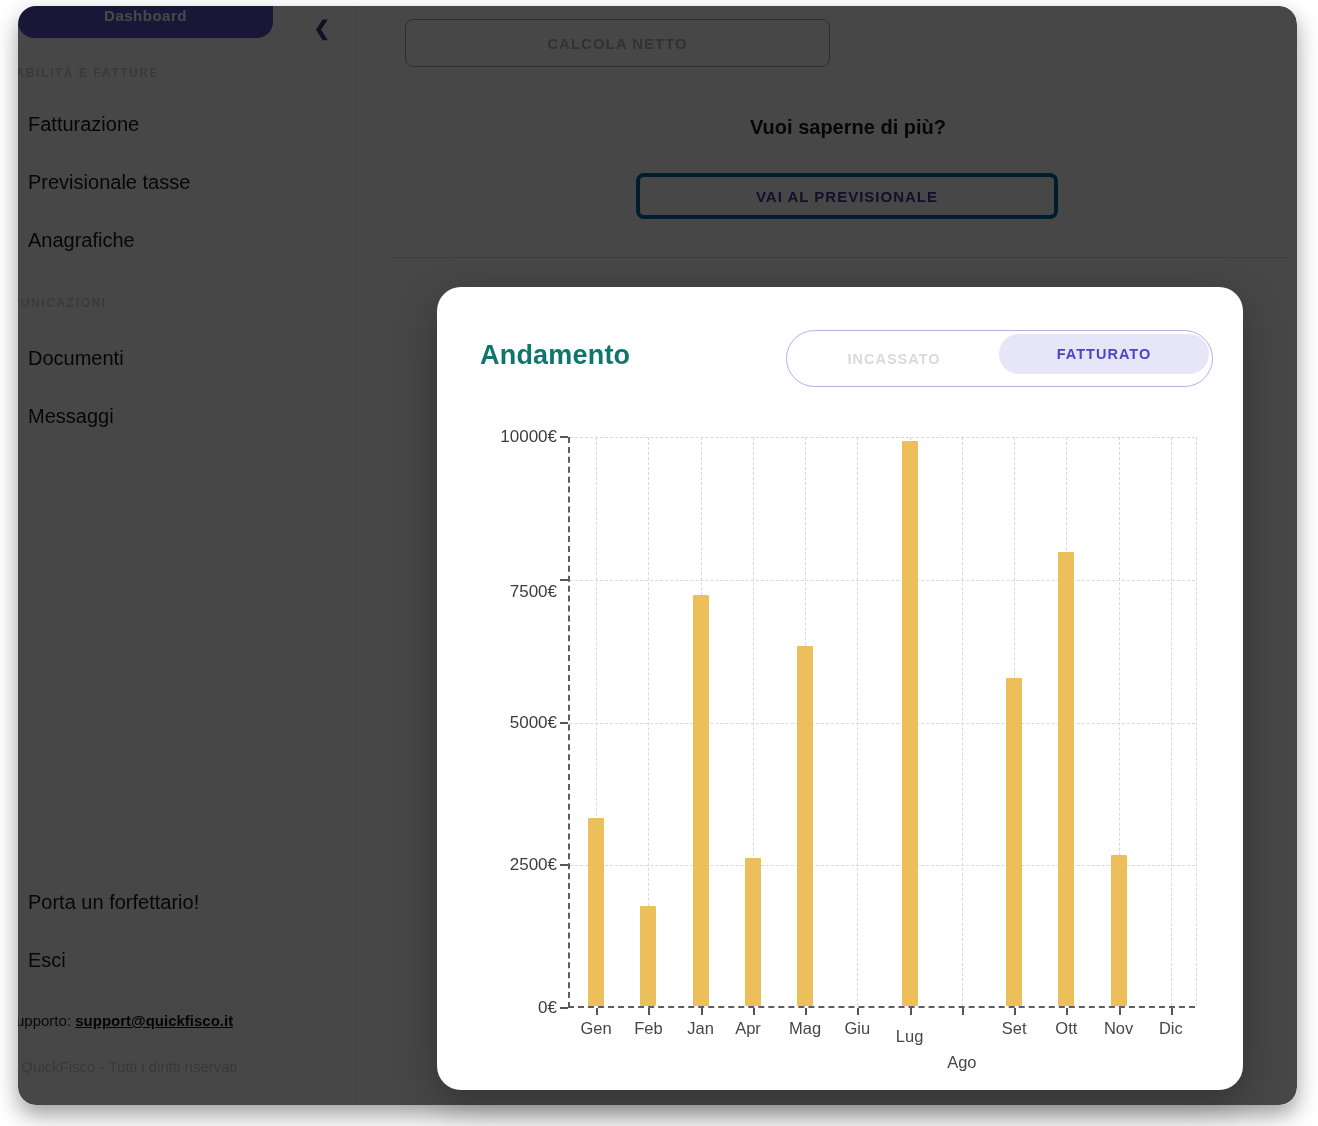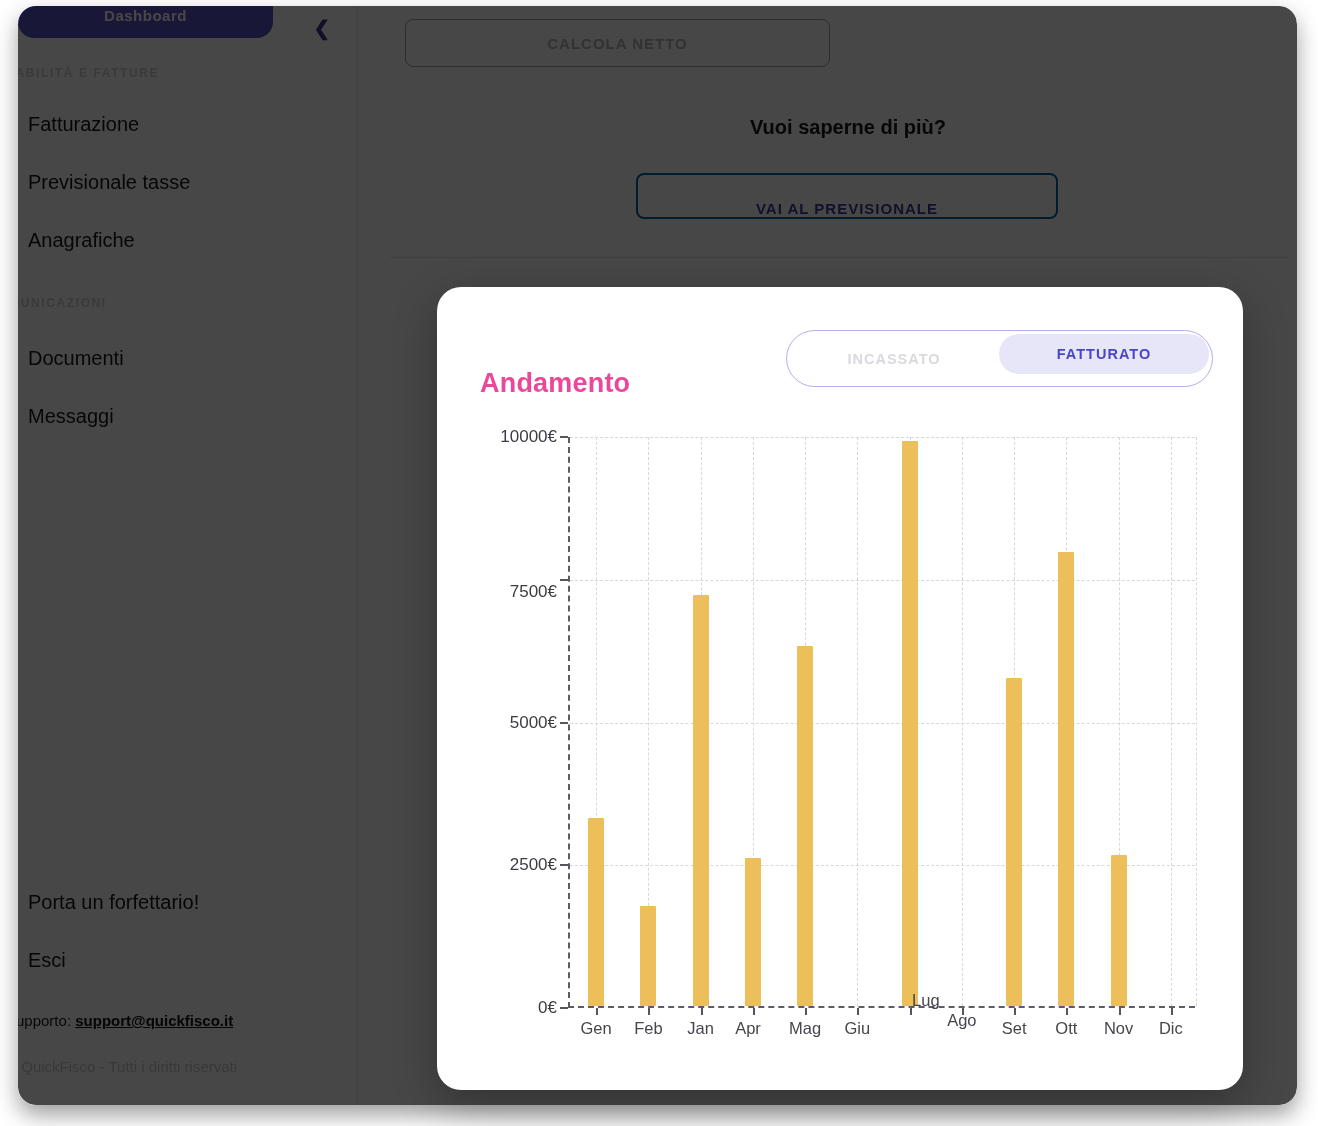--- a/index.html
+++ b/index.html
@@ -57,36 +57,36 @@
   }
 
   
   .main { position:absolute; left:340px; top:0; right:0; bottom:0; background:#ffffff; }
   .btn-outline {
     position:absolute; border-radius:8px; background:transparent;
     display:flex; align-items:center; justify-content:center;
     font-weight:bold; letter-spacing:1px; font-size:15px; cursor:pointer;
   }
   .btn-disabled { border:1.5px solid #9aa0aa; color:#b2b2ba; }
-  .btn-primary-outline { border:2px solid #0369a1; color:#3b3a9a;align-items:flex-end; }
+  .btn-primary-outline { border:4px solid #0369a1; color:#3b3a9a; }
   .prompt {
     position:absolute; left:270px; top:110px; width:440px; text-align:center;
     font-size:20px; font-weight:600; color:#17171c;
   }
   .divider { position:absolute; left:32px; right:8px; top:251px; height:1px; background:#e3e3e6; }
 
   
   .modal {
     position:absolute; left:437px; top:287px; width:806px; height:803px;
     background:#ffffff; border-radius:24px; z-index:10;
     box-shadow:0 14px 44px rgba(0,0,0,0.28);
   }
   .modal-title {
     position:absolute; left:43px; top:53px; font-size:27px; font-weight:bold;
-    color:#ec4899; letter-spacing:.2px;margin-top:28px;
+    color:#0f766e; letter-spacing:.2px;
   }
   .toggle {
     position:absolute; left:349px; top:43px; width:427px; height:57px;
     border:1.5px solid #b3b0ea; border-radius:28.5px; background:#ffffff;text-align:center;
   }
   .toggle-inactive {
     position:absolute; left:0; top:0; bottom:0; width:214px;
     display:flex; align-items:center; justify-content:center;
     color:#d9d9df; font-weight:bold; font-size:14.5px; letter-spacing:1px;
     cursor:pointer;
@@ -221,23 +221,23 @@
       <div class="bar" title="Apr: 2600€" style="left: 174.875px; height: 148.46px; background: rgb(236, 191, 91);"></div>
       <div class="x-tick" style="left: 182.875px; top: 571px;"></div>
       <div class="x-label" style="left: 148px; top: 582px;">Apr</div>
       <div class="bar" title="Mag: 6300€" style="left: 227.125px; height: 359.73px; background: rgb(236, 191, 91);"></div>
       <div class="x-tick" style="left: 235.125px; top: 571px;"></div>
       <div class="x-label" style="left: 205.125px; top: 582px;">Mag</div>
       <div class="x-tick" style="left: 287.375px; top: 571px;"></div>
       <div class="x-label" style="left: 257.375px; top: 582px;">Giu</div>
       <div class="bar" title="Lug: 9900€" style="left: 331.625px; height: 565.29px; background: rgb(236, 191, 91);"></div>
       <div class="x-tick" style="left: 339.625px; top: 571px;"></div>
-      <div class="x-label" style="left: 309.625px; top: 554px; text-align: right;">Lug</div>
+      <div class="x-label" style="left: 309.625px; top: 590px;">Lug</div>
       <div class="x-tick" style="left: 391.875px; top: 571px;"></div>
-      <div class="x-label" style="left: 361.875px; top: 574px;">Ago</div>
+      <div class="x-label" style="left: 361.875px; top: 616px;">Ago</div>
       <div class="bar" title="Set: 5750€" style="left: 436.125px; height: 328.325px; background: rgb(236, 191, 91);"></div>
       <div class="x-tick" style="left: 444.125px; top: 571px;"></div>
       <div class="x-label" style="left: 414.125px; top: 582px;">Set</div>
       <div class="bar" title="Ott: 7950€" style="left: 488.375px; height: 453.945px; background: rgb(236, 191, 91);"></div>
       <div class="x-tick" style="left: 496.375px; top: 571px;"></div>
       <div class="x-label" style="left: 466.375px; top: 582px;">Ott</div>
       <div class="bar" title="Nov: 2650€" style="left: 540.625px; height: 151.315px; background: rgb(236, 191, 91);"></div>
       <div class="x-tick" style="left: 548.625px; top: 571px;"></div>
       <div class="x-label" style="left: 518.625px; top: 582px;">Nov</div>
       <div class="x-tick" style="left: 600.875px; top: 571px;"></div>

